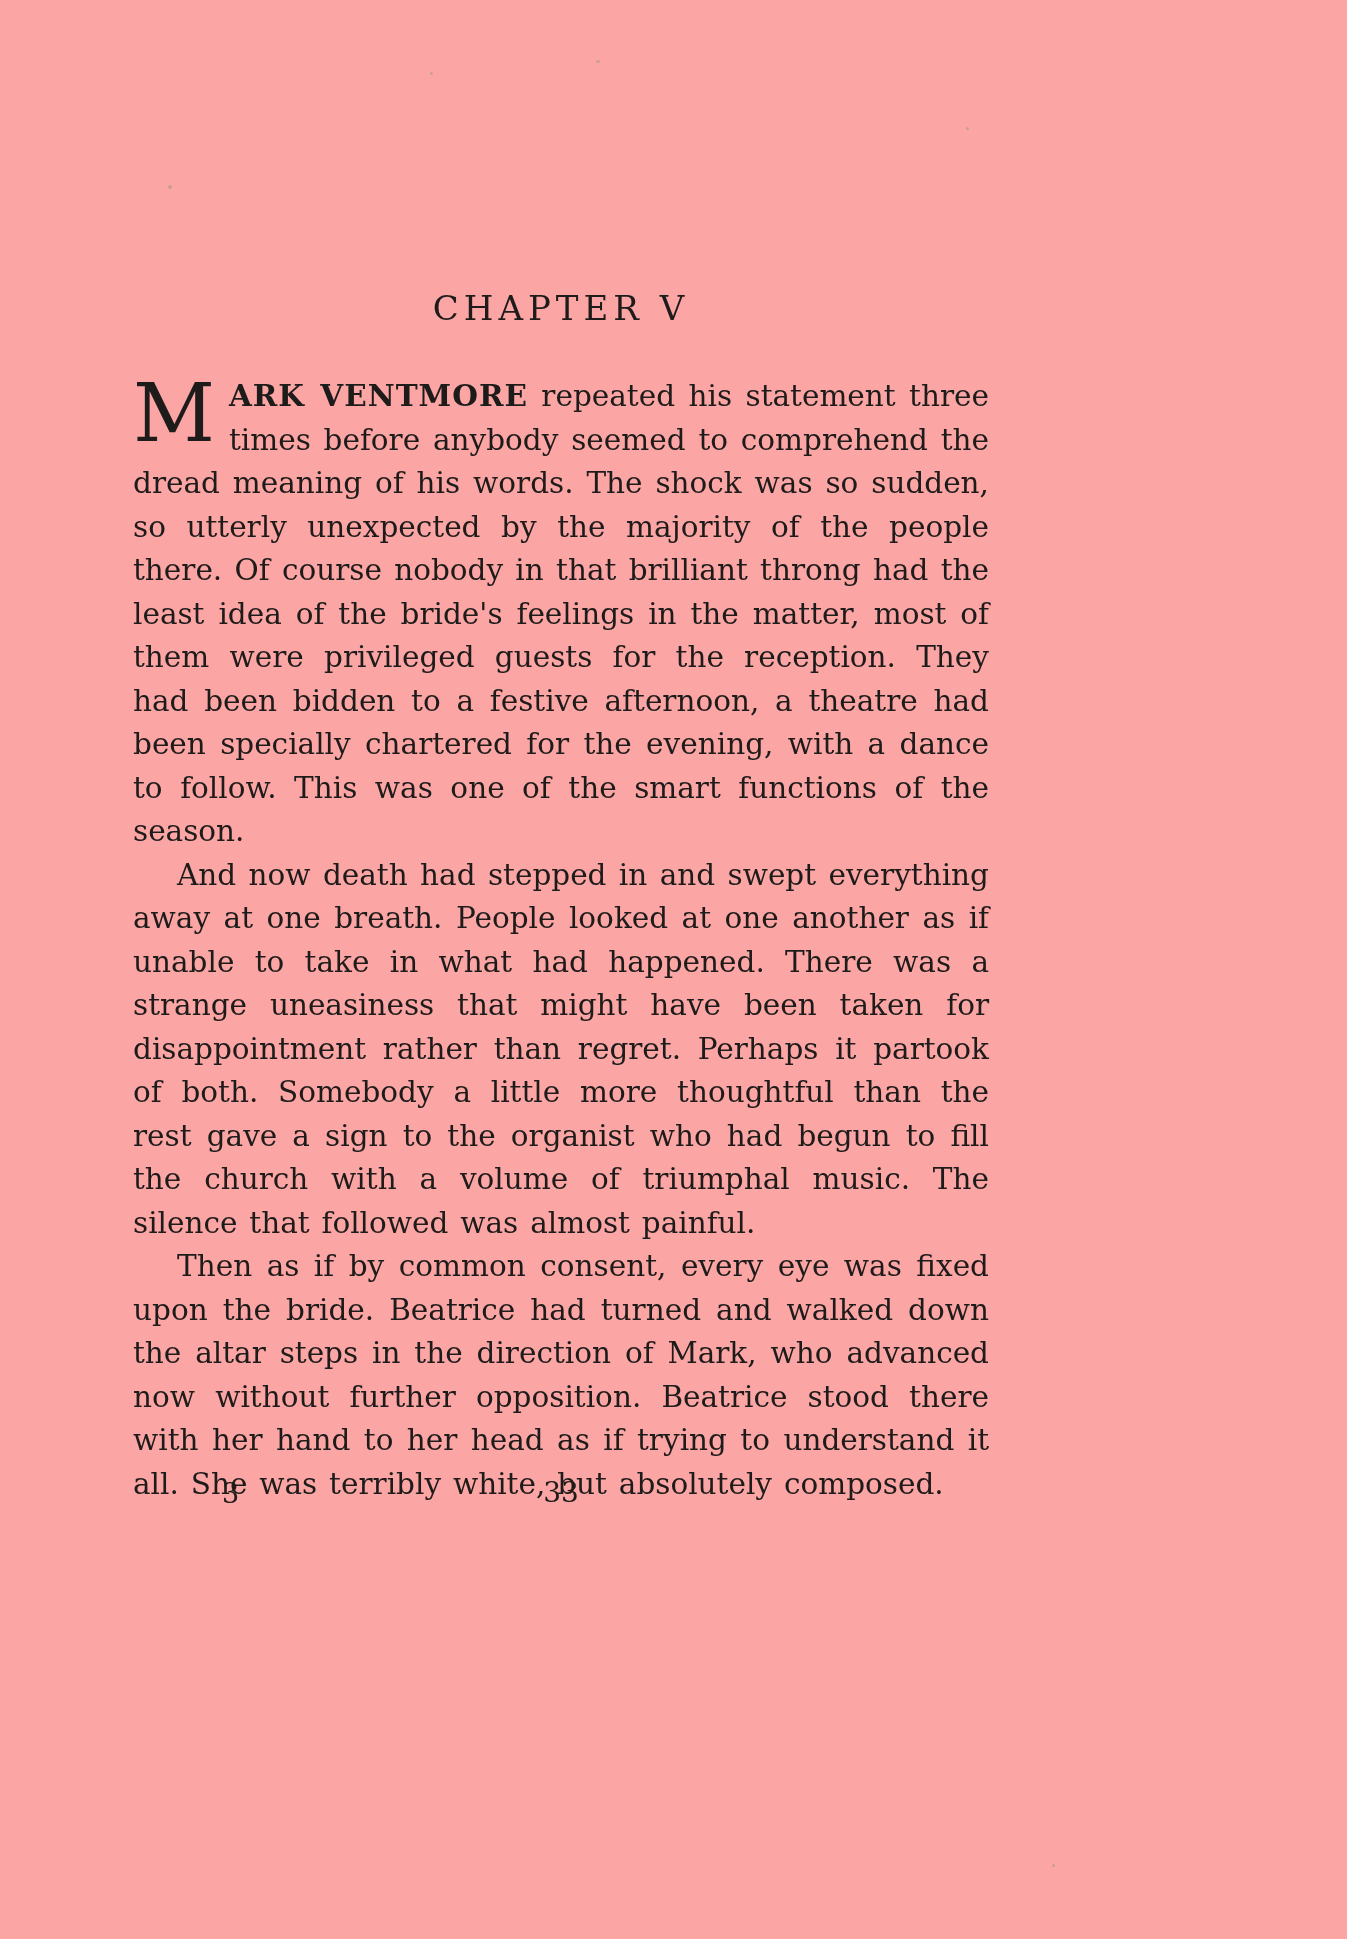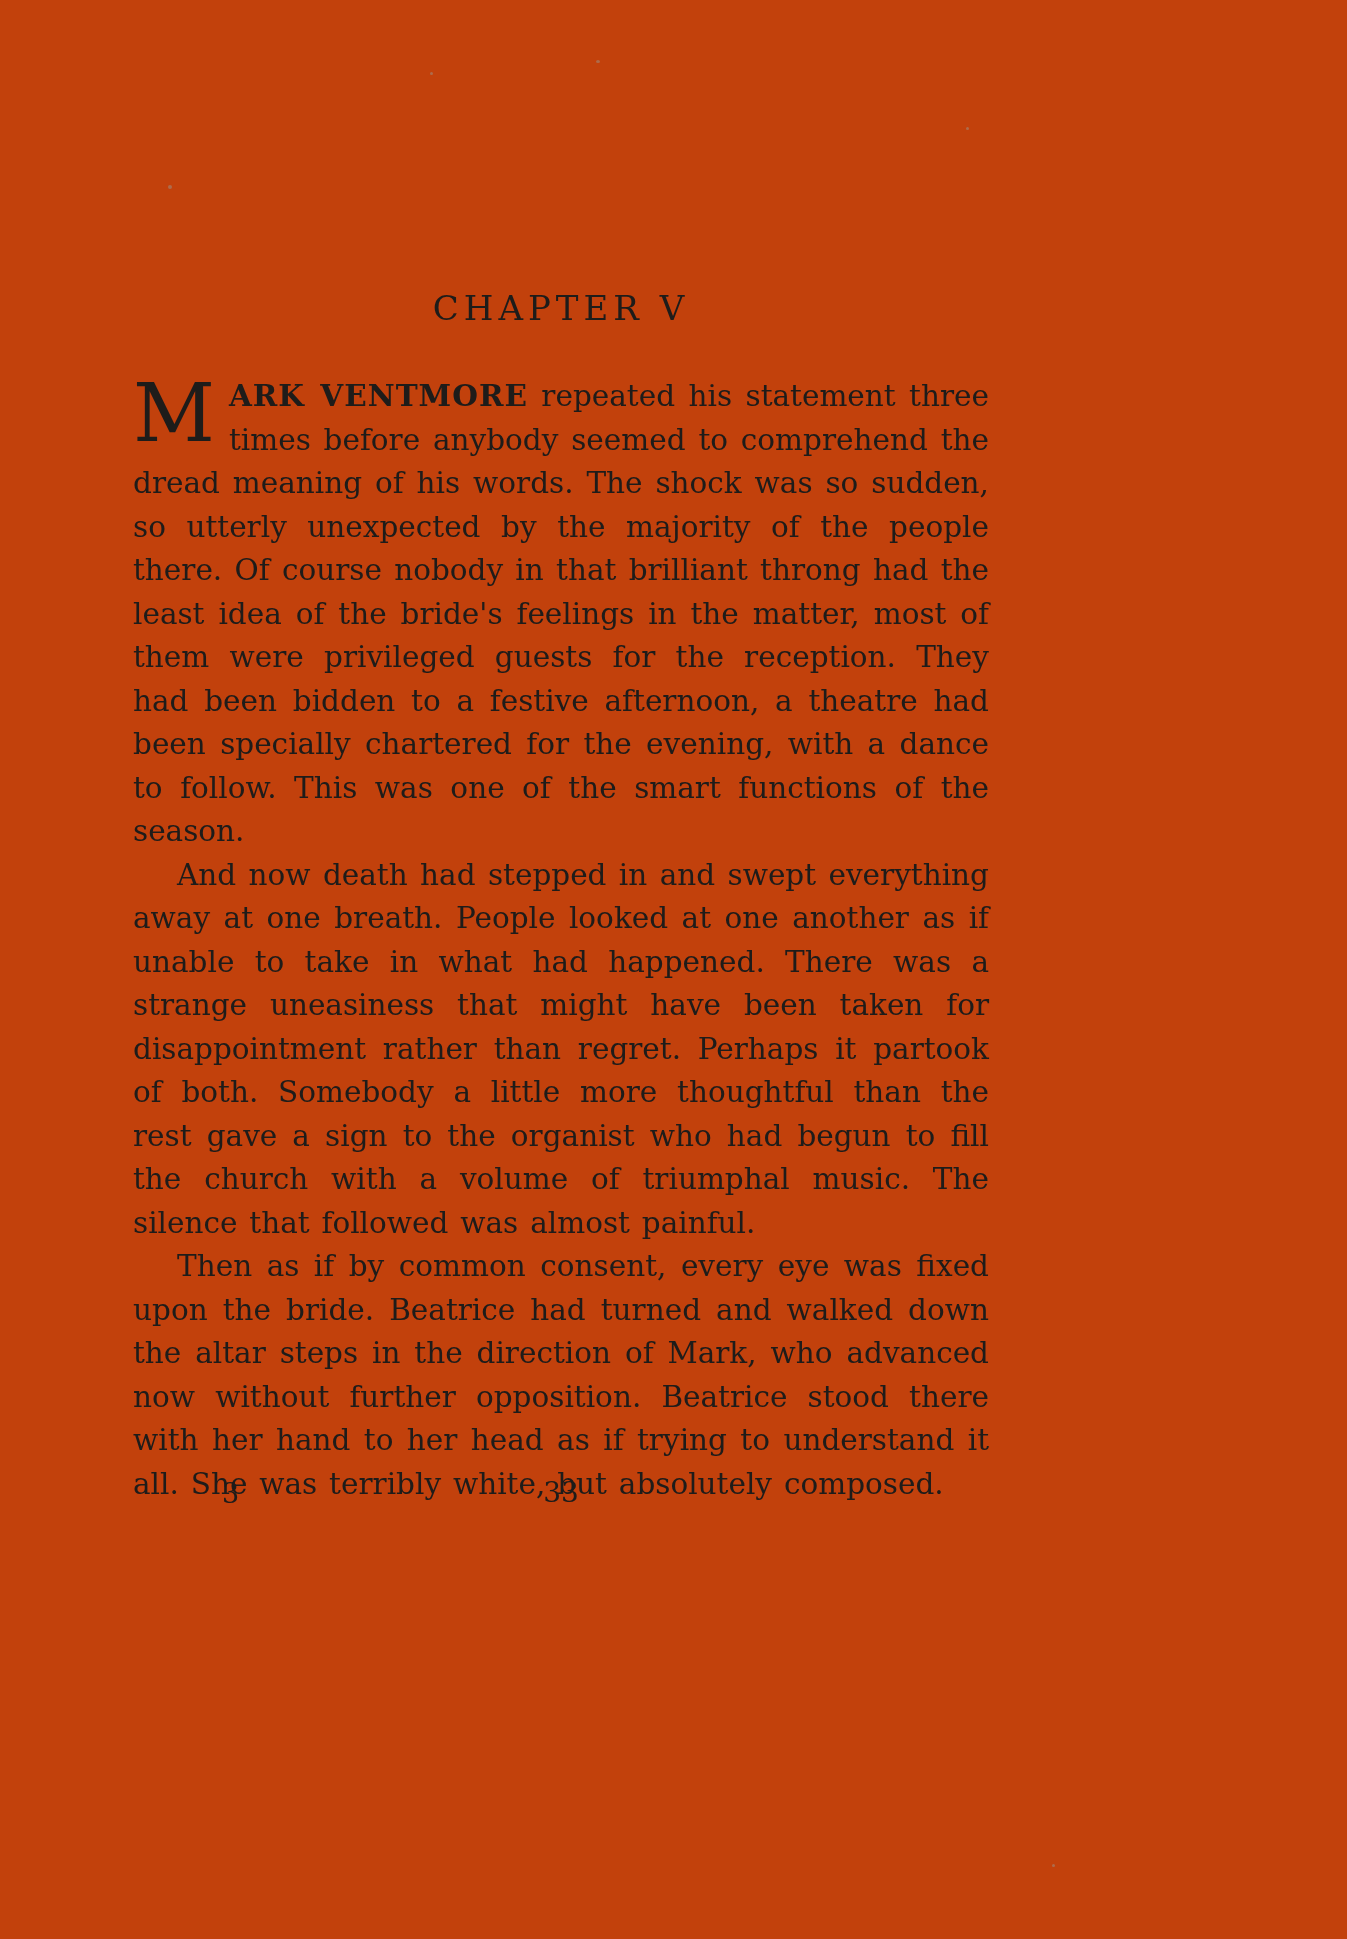--- a/index.html
+++ b/index.html
@@ -5,21 +5,21 @@
   html, body {
     margin: 0;
     padding: 0;
     background: #e9e8e4;
   }
   .page {
     position: relative;
     width: 1347px;
     height: 1939px;
     margin: 0 auto;
-    background: #c2410c;
+    background: #fca5a5;
     font-family: "DejaVu Serif", serif;
     color: #1e1c1a;
     overflow: hidden;
   }
   .text-block {
     position: absolute;
     left: 133px;
     top: 288px;
     width: 856px;
   }

